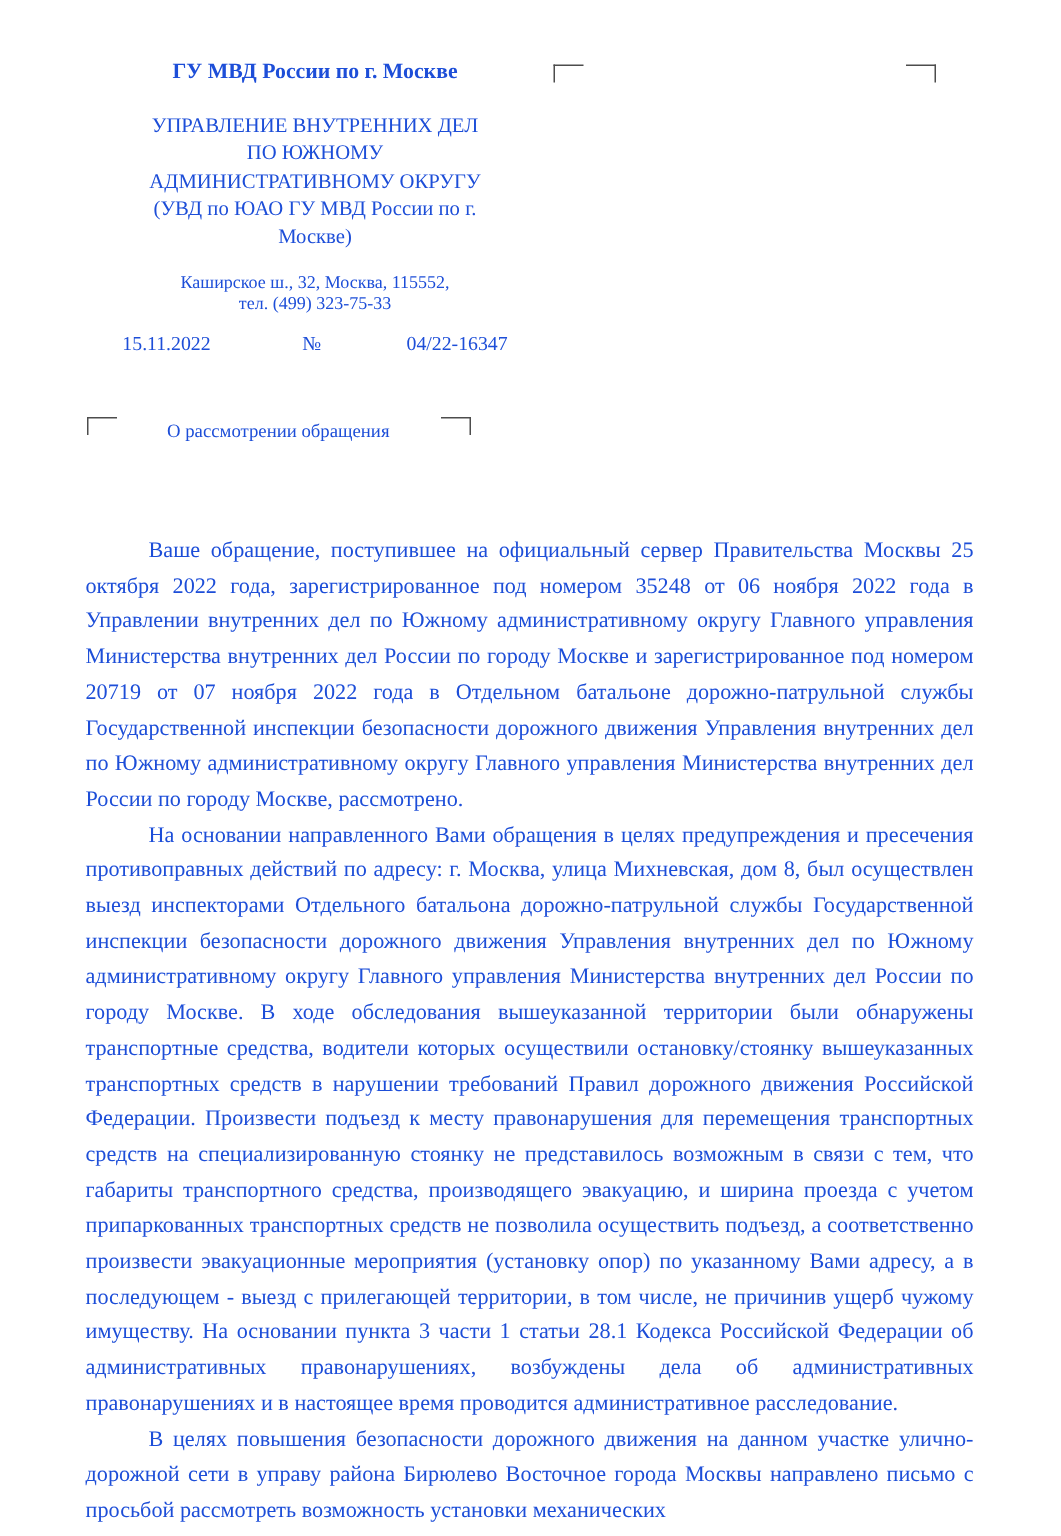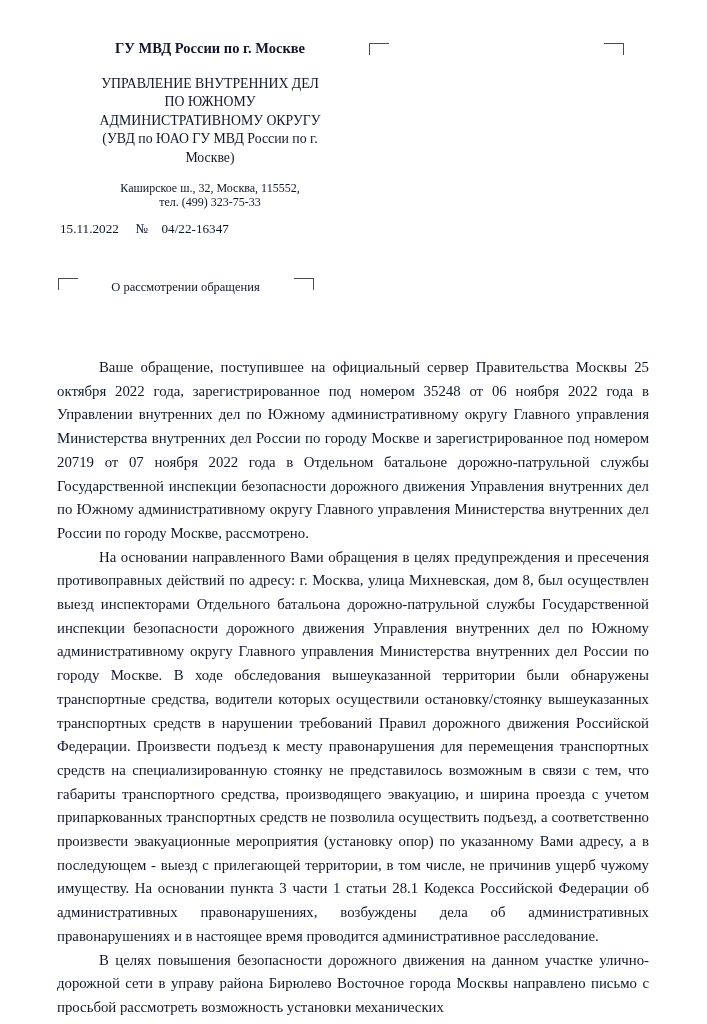--- a/index.html
+++ b/index.html
@@ -6,21 +6,21 @@
     margin: 0;
     padding: 0;
     background: #ffffff;
   }
   .page {
     position: relative;
     width: 707px;
     height: 1024px;
     background: #ffffff;
     font-family: "Liberation Serif", "DejaVu Serif", serif;
-    color: #0f172a;
+    color: #1d4ed8;
     overflow: hidden;
   }
 
   
   .letterhead {
     position: absolute;
     left: 60px;
     top: 40px;
     width: 300px;
     text-align: center;
@@ -39,21 +39,23 @@
   .address {
     margin-top: 15px;
     font-size: 12px;
     line-height: 13.5px;
   }
   .date-row {
     margin-top: 12px;
     font-size: 13.2px;
     line-height: 15px;
     display: flex;
+    justify-content: center;
     align-items: baseline;
+    gap: 44px;
   }
   .date-row .numero {
     margin-left: 17px;
     margin-right: 13px;
   }
 
   
   .corner {
     position: absolute;
     width: 19px;

